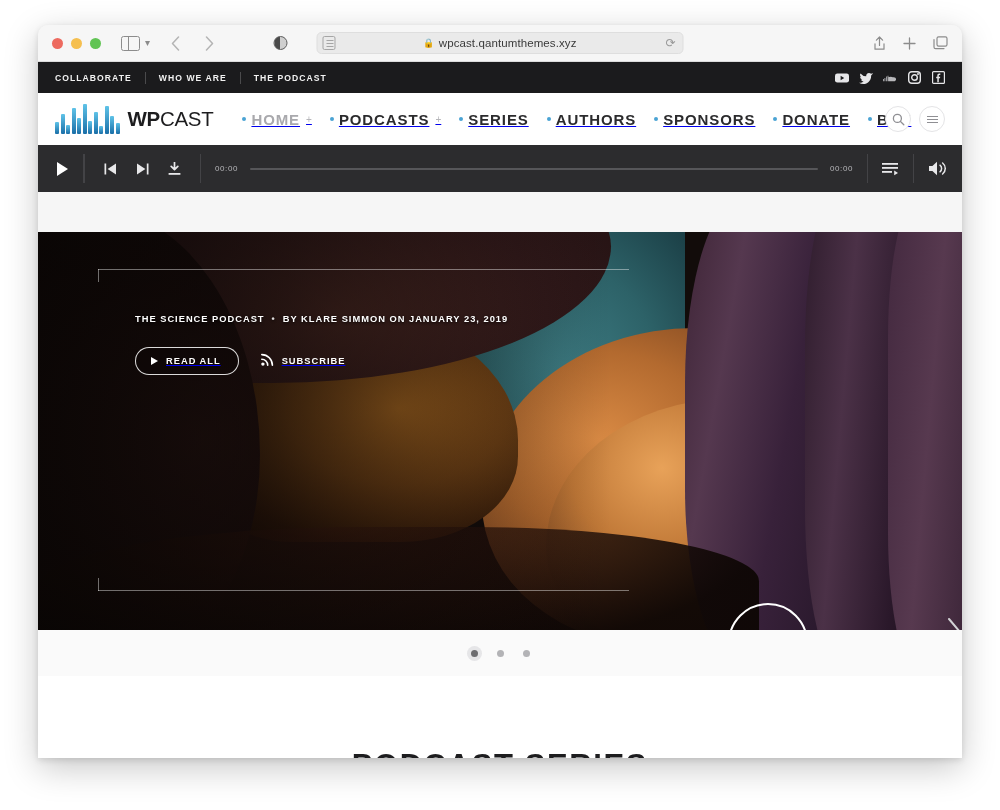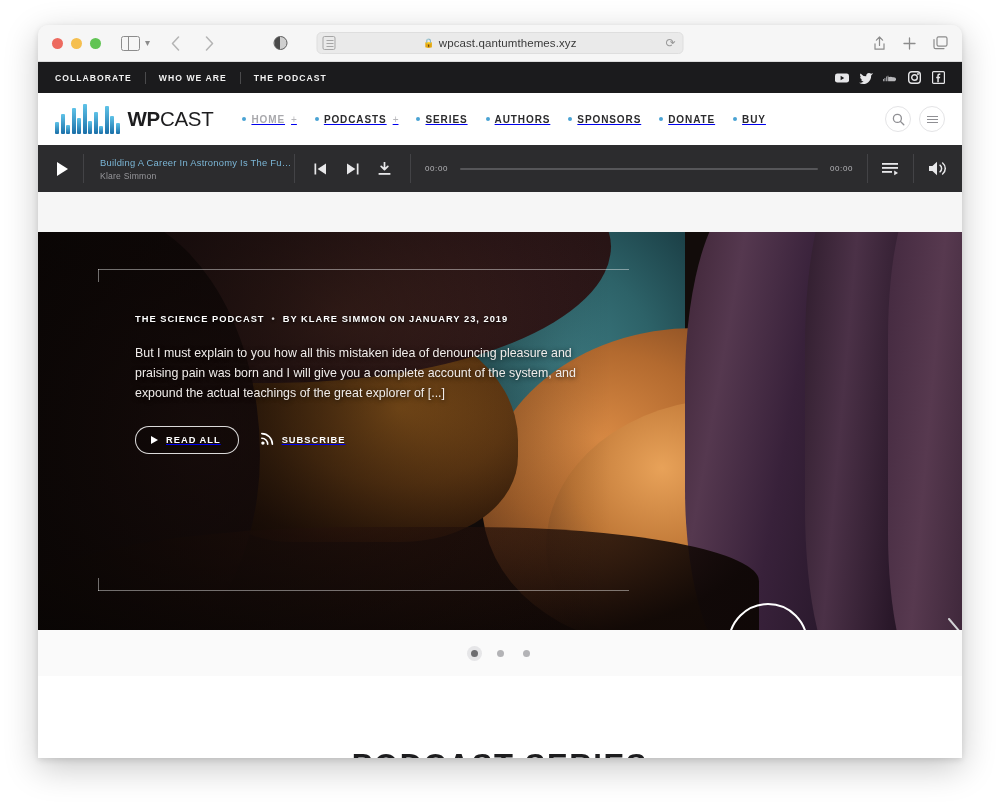--- a/index.html
+++ b/index.html
@@ -68,21 +68,21 @@
   #header{height:52px;background:#fff;display:flex;align-items:center;padding:0 17px;position:relative;}
   #logo{display:flex;align-items:center;gap:8px;}
   #wave{display:flex;align-items:flex-end;gap:1.5px;height:30px;}
   #wave i{display:block;width:4px;border-radius:1px;background:linear-gradient(180deg,#5fc3e8,#1a6fa8);}
   #logotext{font-size:20.5px;letter-spacing:-.3px;color:#1d1d1f;}
   #logotext b{font-weight:bold;}
   #logotext span{font-weight:normal;}
   #mainnav{display:flex;align-items:center;margin-left:20px;}
   .navitem{display:flex;align-items:center;gap:5px;padding:0 9px;}
   .navitem .bullet{width:4px;height:4px;border-radius:50%;background:#4aa3d4;flex:none;}
-  .navitem .lbl{font-size:10px;font-weight:bold;letter-spacing:.9px;color:#2b2b2d;white-space:nowrap;}
+  .navitem .lbl{font-size:15px;font-weight:bold;letter-spacing:.9px;color:#2b2b2d;white-space:nowrap;}
   .navitem.muted .lbl{color:#a9a9ad;}
   .navitem .plus{font-size:10px;color:#b6b6ba;margin-left:1px;}
   #header-right{position:absolute;right:17px;display:flex;gap:8px;}
   .circbtn{width:26px;height:26px;border:1px solid #e4e4e6;border-radius:50%;
            display:flex;align-items:center;justify-content:center;background:#fff;}
   .hamb{width:11px;height:7px;position:relative;}
   .hamb:before,.hamb:after,.hamb i{content:"";position:absolute;left:0;width:11px;height:1.3px;background:#8f8f93;}
   .hamb:before{top:0;} .hamb i{top:3px;} .hamb:after{top:6px;}
   
   #player{height:47px;background:#2c2c2e;display:flex;align-items:stretch;color:#cfcfd2;}
@@ -318,24 +318,20 @@
           </span>
       </span>
     </div>
   </div>
 
   <div id="player">
     <div class="pcell" id="p-play">
       <span class="tri"></span>
     </div>
     <div class="pdiv"></div>
-    <div class="pcell" id="p-meta">
-      <div id="p-title">Building A Career In Astronomy Is The Fu…</div>
-      <div id="p-author">Klare Simmon</div>
-    </div>
     <div class="pdiv"></div>
     <div class="pcell" id="p-ctrls">
       <span class="ci">
         <svg width="13" height="12" viewBox="0 0 13 12">
             <rect x="0.5" y="0.5" width="1.7" height="11" fill="#e8e8ea"></rect>
             <path d="M12 .6v10.8L3.6 6z" fill="#e8e8ea"></path>
           </svg>
       </span>
       <span class="ci">
         <svg width="13" height="12" viewBox="0 0 13 12">
@@ -421,21 +417,20 @@
       <span class="ln b"></span>
       <span class="tick b"></span>
     </div>
 
     <div id="hero-content">
       <div id="hero-kicker">
         <span>THE SCIENCE PODCAST</span>
         <span class="bdot">•</span>
         <span>BY KLARE SIMMON ON JANUARY 23, 2019</span>
       </div>
-      <div id="hero-excerpt">But I must explain to you how all this mistaken idea of denouncing pleasure and praising pain was born and I will give you a complete account of the system, and expound the actual teachings of the great explorer of [...]</div>
       <div id="hero-actions">
         <a id="readall" href="#">
           <span class="tri"></span>
           <span class="lbl">READ ALL</span>
         </a>
         <a id="subscribe" href="#">
           <span>
             <svg width="13" height="13" viewBox="0 0 13 13">
                 <circle cx="1.9" cy="11.1" r="1.7" fill="#fff"></circle>
                 <path d="M0.8 6.3a5.9 5.9 0 015.9 5.9M0.8 1.6A10.6 10.6 0 0111.4 12.2" fill="none" stroke="#fff" stroke-width="1.6" stroke-linecap="round"></path>

